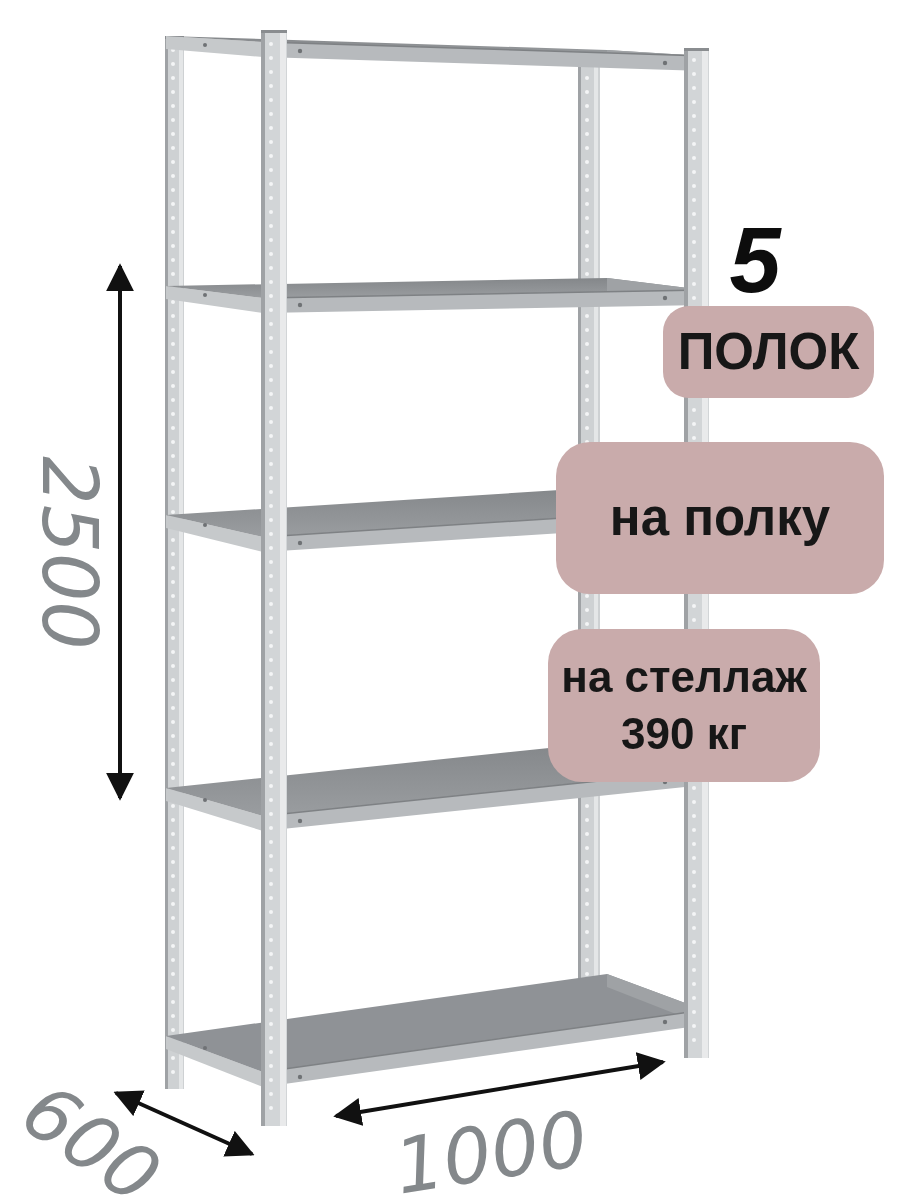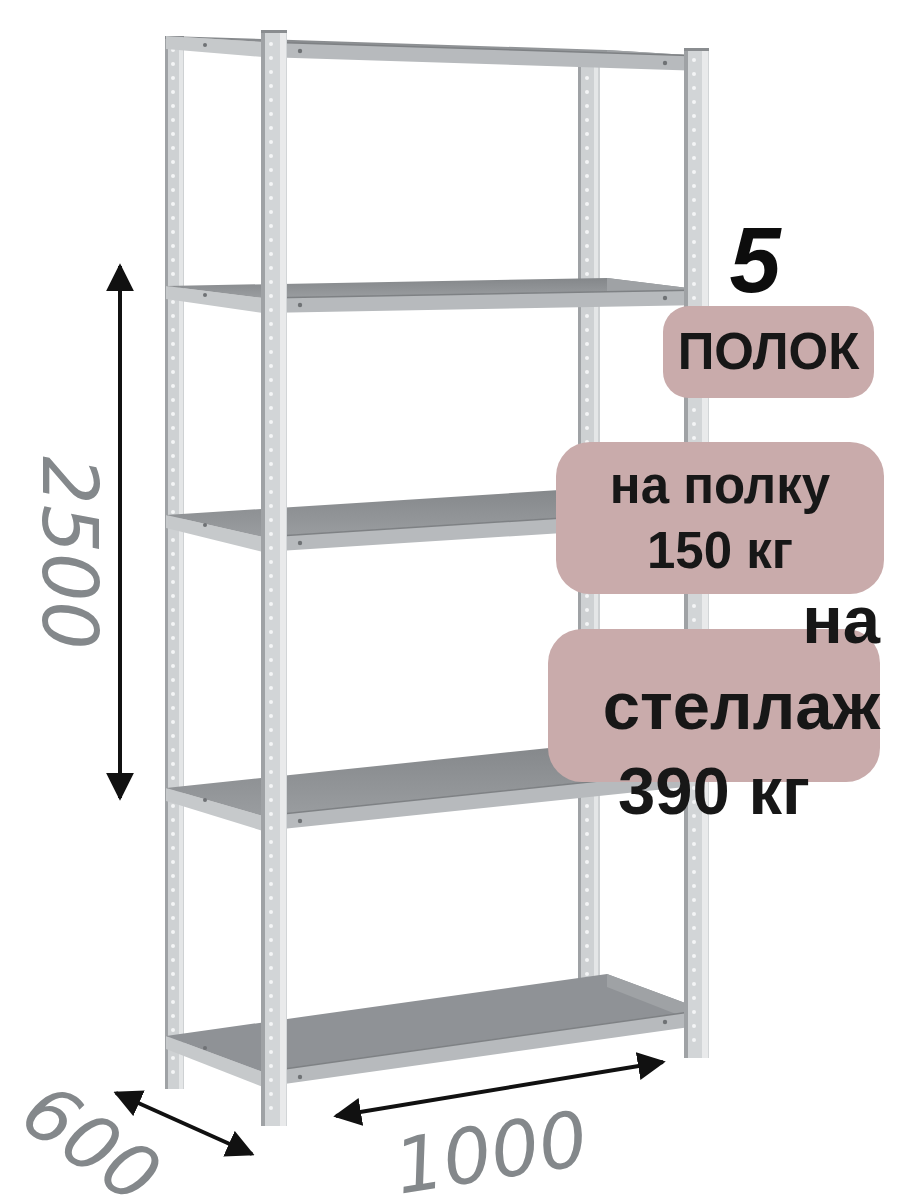--- a/index.html
+++ b/index.html
@@ -22,21 +22,21 @@
     font-family:"Liberation Sans",sans-serif;
   }
   .badge{
     position:absolute;background:var(--badge-bg);color:var(--badge-text);
     display:flex;flex-direction:column;align-items:center;justify-content:center;
     font-weight:700;text-align:center;
   }
   .badge .ln{line-height:1.28;}
   .badge-count{left:663px;top:306px;width:211px;height:92px;border-radius:26px;font-size:51px;}
   .badge-shelf-load{left:556px;top:442px;width:328px;height:152px;border-radius:34px;font-size:51px;}
-  .badge-rack-load{left:548px;top:629px;width:332px;height:153px;border-radius:34px;font-size:67px;text-align:right;}
+  .badge-rack-load{left:548px;top:629px;width:272px;height:153px;border-radius:34px;font-size:44px;text-align:right;}
   .dim-label{
     fill:var(--dim-text);
     font-family:"DejaVu Sans",sans-serif;
     font-style:italic;
     font-size:76px;
   }
 </style>
 </head>
 <body>
 
@@ -148,21 +148,20 @@
   </svg>
 
   <div class="count-number">5</div>
 
   <div class="badge badge-count">
     <div class="ln">ПОЛОК</div>
   </div>
 
   <div class="badge badge-shelf-load">
     <div class="ln">на полку</div>
-    <div class="ln">150 кг</div>
   </div>
 
   <div class="badge badge-rack-load">
     <div class="ln">на стеллаж</div>
     <div class="ln">390 кг</div>
   </div>
 
 </div>
 
 </body></html>

